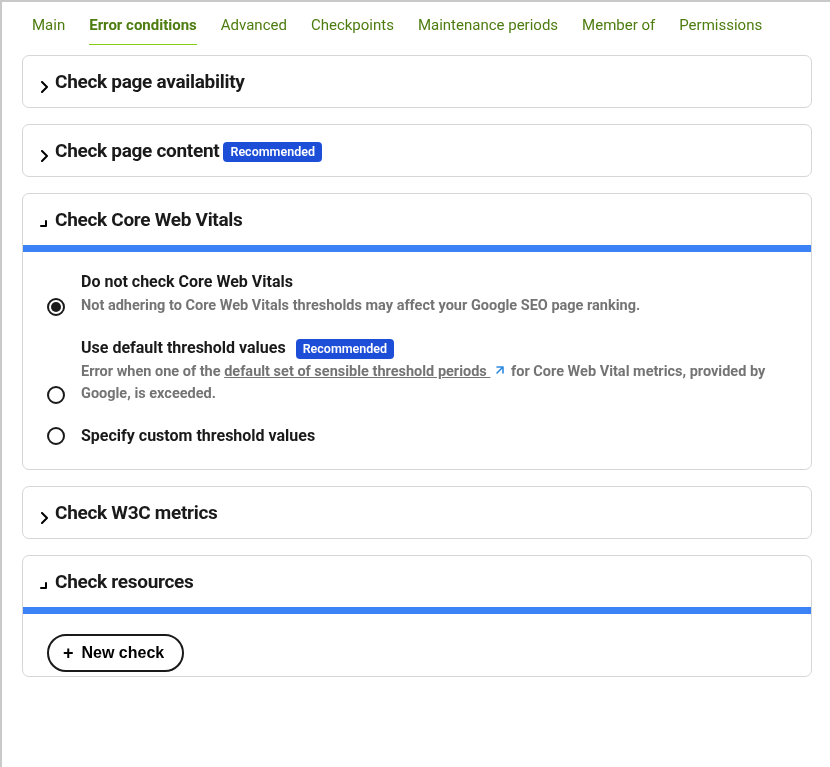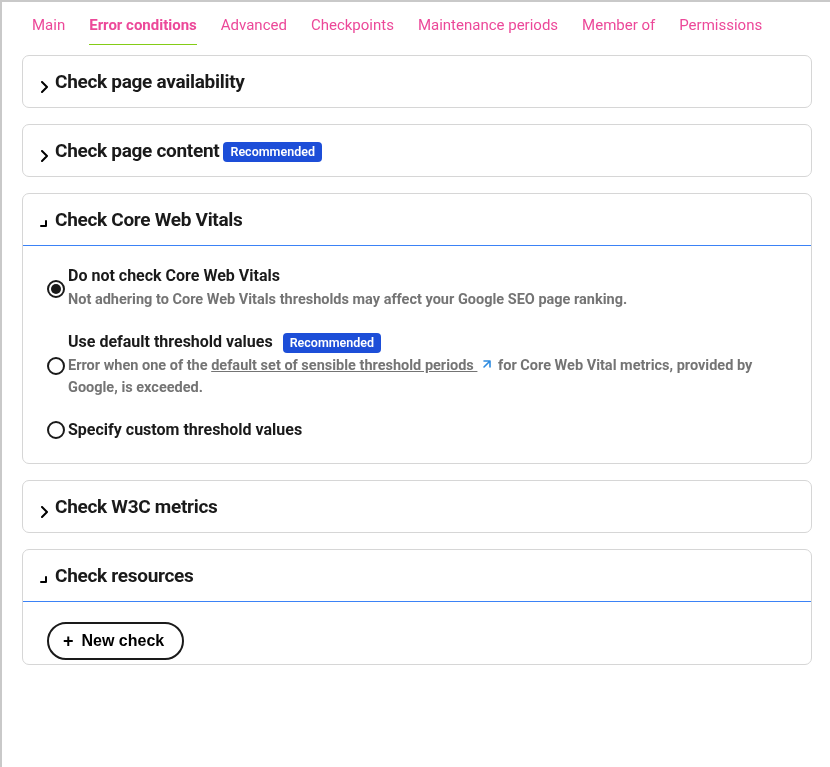--- a/index.html
+++ b/index.html
@@ -16,21 +16,21 @@
     }
     .tabs {
       display: flex;
       gap: 24px;
       padding: 10px 28px 0 28px;
       border-bottom: none;
       font-size: 15px;
     }
     .tab {
       padding: 4px 0 10px 0;
-      color: #ec4899;
+      color: #4d7c0f;
       cursor: pointer;
       white-space: nowrap;
     }
     .tab.active {
       font-weight: 700;
       border-bottom: 1px solid #84cc16;
     }
     .content {
       padding: 10px 18px 0 18px;
     }
@@ -41,21 +41,21 @@
       background: #fff;
     }
     .panel-header {
       display: flex;
       align-items: flex-end;
       gap: 4px;
       padding: 14px 16px;
       cursor: pointer;
     }
     .panel-header.divided {
-      border-bottom: 1px solid #3b82f6;
+      border-bottom: 7px solid #3b82f6;
     }
     .caret {
       width: 12px;
       height: 12px;
       flex-shrink: 0;
       display: flex;
       align-items: center;
       justify-content: center;
       color: #000;
     }
@@ -71,22 +71,22 @@
       font-weight: 600;
       padding: 2px 7px 3px 7px;
       border-radius: 4px;
       line-height: 1.2;
     }
     .panel-body {
       padding: 20px 24px 24px 24px;
     }
     .radio-item {
       display: flex;
-      align-items: center;
-      gap: 3px;
+      align-items: flex-end;
+      gap: 16px;
       margin-bottom: 22px;
     }
     .radio-item:last-child { margin-bottom: 0; }
     .radio-circle {
       width: 18px;
       height: 18px;
       border: 2px solid #1a1a1a;
       border-radius: 50%;
       flex-shrink: 0;
       margin-top: 1px;

